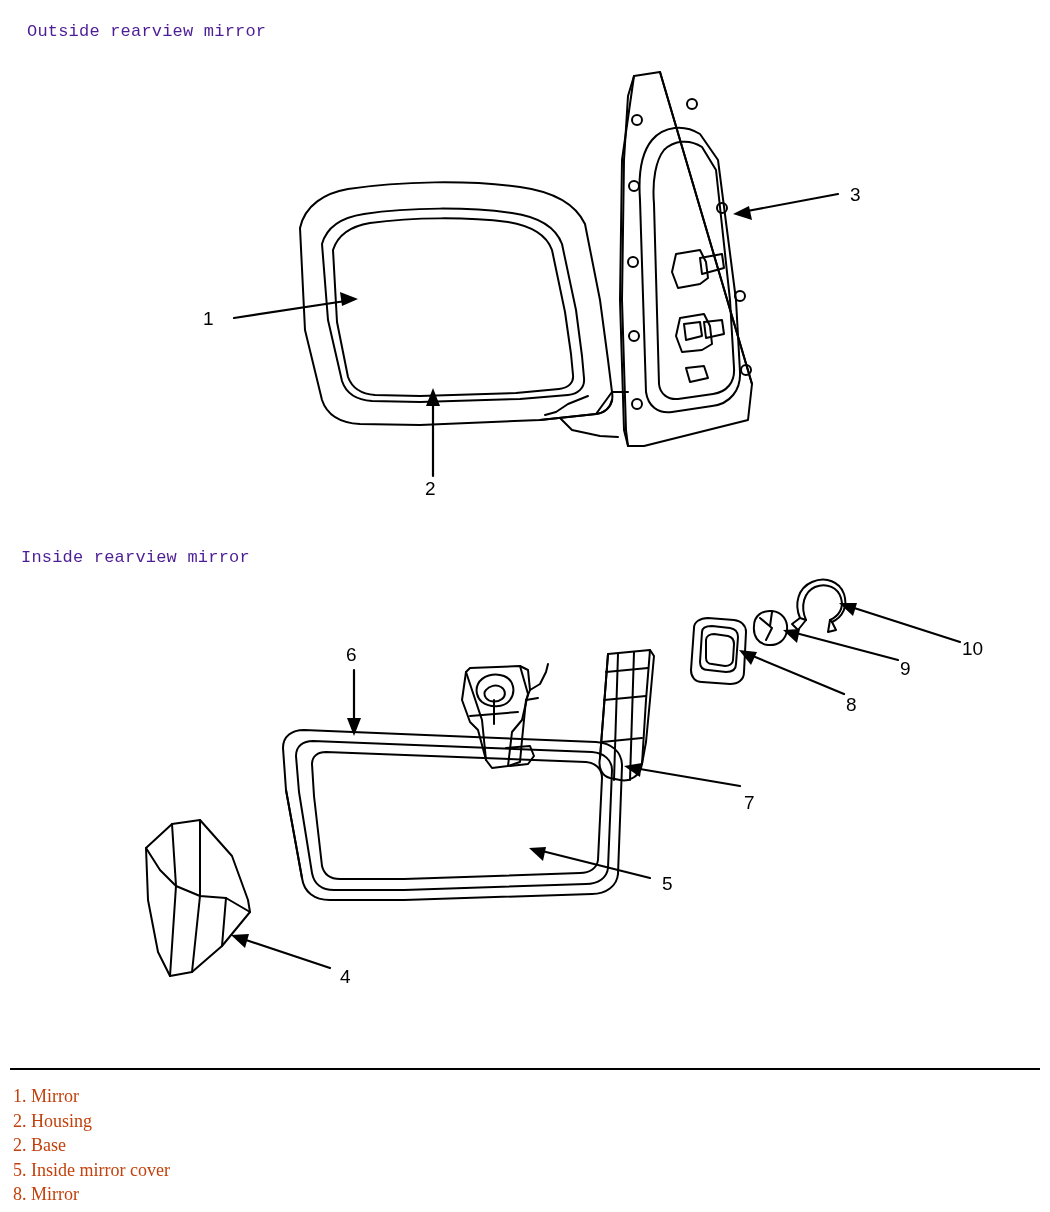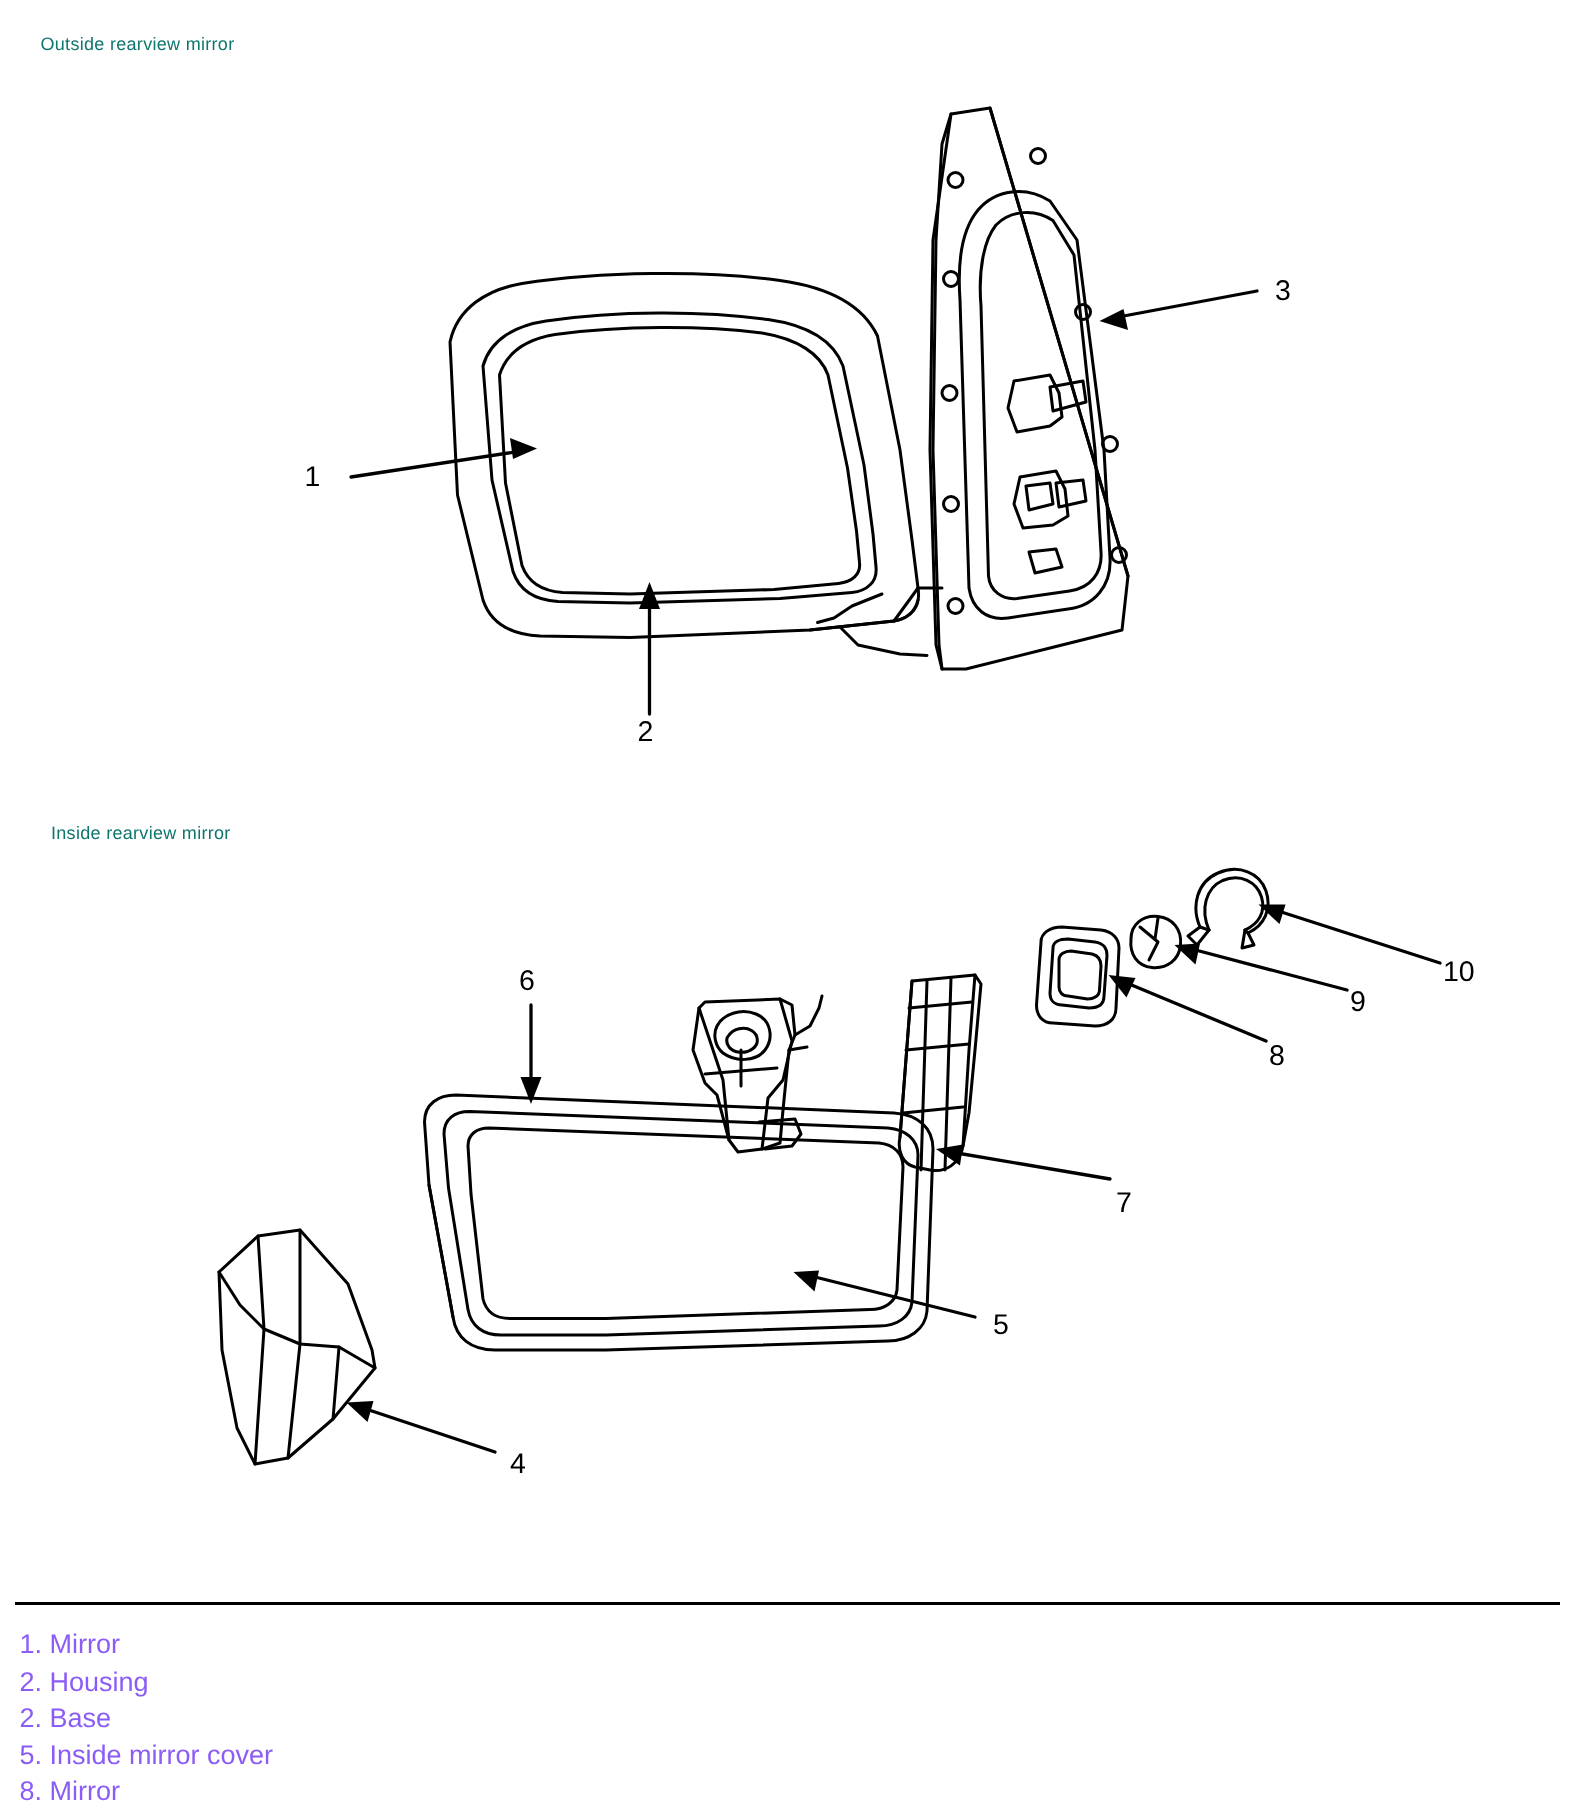--- a/index.html
+++ b/index.html
@@ -15,27 +15,28 @@
     position: relative;
     overflow: hidden;
   }
   .page {
     position: relative;
     width: 1050px;
     height: 1212px;
   }
   .section-title {
     position: absolute;
-    font-size: 12px;
-    color: #0f766e;
+    font-size: 17px;
+    color: #4c1d95;
     letter-spacing: 0.2px;
     white-space: nowrap;
+    font-family: Liberation Mono, monospace;
   }
   #title-outside { left: 27px; top: 22px; }
-  #title-inside  { left: 34px; top: 548px; }
+  #title-inside  { left: 21px; top: 548px; }
 
   .diagram-svg {
     position: absolute;
     left: 0;
     top: 0;
     width: 1050px;
     height: 1212px;
   }
 
   .callout {
@@ -64,21 +65,22 @@
   .legend-col {
     position: absolute;
     top: 16px;
     font-size: 18px;
     line-height: 24.5px;
   }
   #legend-col-left { left: 13px; }
   #legend-col-right { left: 527px; }
   .legend-item {
     white-space: nowrap;
-    color: #8b5cf6;
+    color: #c2410c;
+    font-family: Liberation Serif, serif;
   }
 </style>
 </head>
 <body>
 
 <div class="page">
 
   <div class="section-title" id="title-outside">Outside rearview mirror</div>
 
   <div class="section-title" id="title-inside">Inside rearview mirror</div>

